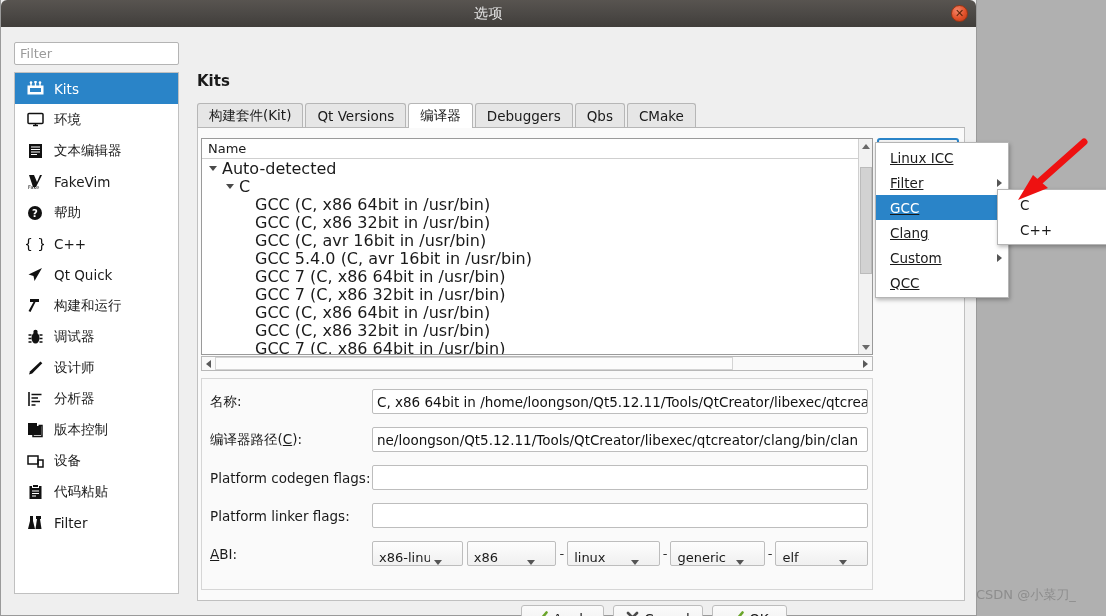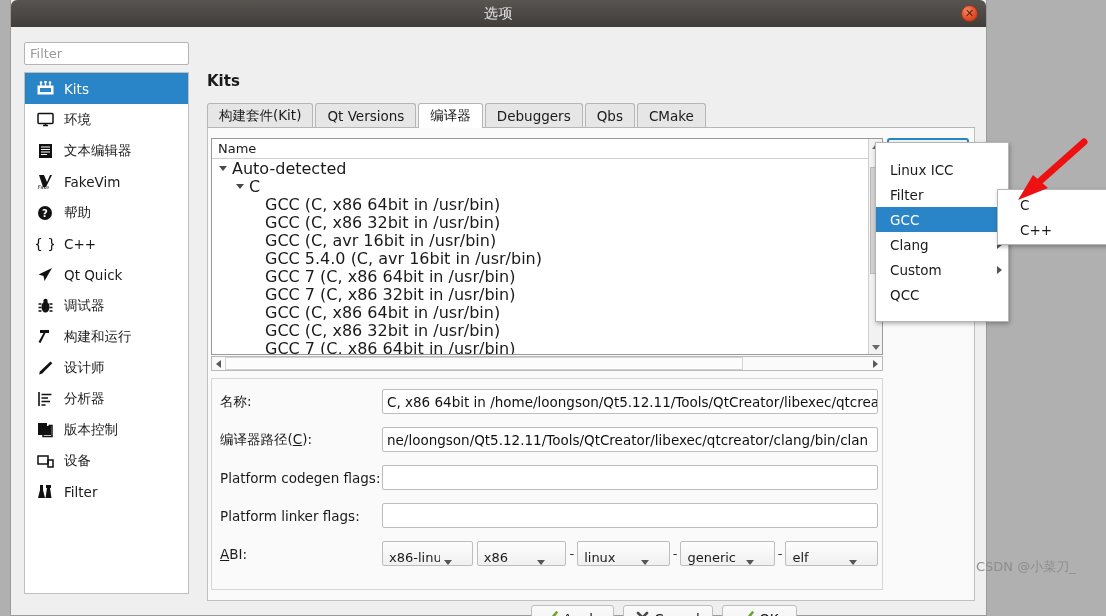--- a/index.html
+++ b/index.html
@@ -5,21 +5,21 @@
   html,body{margin:0;padding:0;}
   body{
     width:1106px;height:616px;overflow:hidden;
     background:#b0b0b0;
     font-family:"DejaVu Sans","Liberation Sans",sans-serif;
     font-size:13px;color:#1a1a1a;
     position:relative;
   }
   
   #window{
-    position:absolute;left:10px;top:0;width:977px;height:616px;
+    position:absolute;left:0;top:0;width:977px;height:616px;
     background:#efefef;
     border:1px solid #9a9a9a;border-top:none;
     box-sizing:border-box;
   }
   #titlebar{
     height:27px;width:100%;
     background:linear-gradient(to bottom,#585450 0%,#4b4845 55%,#403d3a 100%);
     border-top-left-radius:6px;border-top-right-radius:6px;
     display:flex;align-items:center;justify-content:center;
     position:relative;box-sizing:border-box;
@@ -173,41 +173,42 @@
     border:1px solid #bdbdbd;border-radius:3px;box-sizing:border-box;
     display:flex;align-items:center;justify-content:center;gap:5px;
     font-size:13.5px;cursor:pointer;
   }
   .dbtn u{text-decoration:underline;}
   
   #menu{
     position:absolute;left:875px;top:142px;width:134px;
     background:#fff;border:1px solid #b5b5b5;box-sizing:border-box;
     box-shadow:1px 2px 4px rgba(0,0,0,.28);z-index:40;
-    padding:14px 0;
+    padding:2px 0;
+    text-decoration:underline;
   }
   .mitem{
     height:25px;display:flex;align-items:center;padding:0 6px 0 14px;
     font-size:13.5px;cursor:pointer;box-sizing:border-box;
   }
   .mitem.sel{background:#2a84c8;color:#fff;}
   .mitem .mlabel{flex:1;white-space:nowrap;}
   .marrow{border-top:4px solid transparent;border-bottom:4px solid transparent;border-left:5px solid #555;flex:none;}
   .mitem.sel .marrow{border-left-color:#fff;}
   #submenu{
     position:absolute;left:997px;top:189px;width:130px;
     background:#fff;border:1px solid #b5b5b5;box-sizing:border-box;
     box-shadow:1px 2px 4px rgba(0,0,0,.28);z-index:41;padding:2px 0;
   }
   #submenu .mitem{padding-left:22px;}
   
   #red-arrow{position:absolute;left:1000px;top:138px;z-index:60;pointer-events:none;}
   
   #watermark{
-    position:absolute;left:976px;top:558px;font-size:13px;color:#8d8d8d;
+    position:absolute;left:976px;top:586px;font-size:13px;color:#8d8d8d;
     white-space:nowrap;z-index:5;
   }
 </style>
 </head>
 <body>
 
 <div id="window">
 
   <div id="titlebar">
     <span class="title">选项</span>
@@ -289,40 +290,40 @@
           <svg width="17" height="16" viewBox="0 0 17 16">
               <path d="M15 1L1.5 7.5l5 1.5 1 5L15 1z" fill="#111"></path>
             </svg>
         </span>
         <span class="side-label">Qt Quick</span>
       </div>
 
       <div class="side-item">
         <span class="side-ico">
           <svg width="17" height="16" viewBox="0 0 17 16">
+              <path d="M3 1h9v3H8.5L3.5 14 1.5 13 6.5 4H3V1z" fill="#111"></path>
+            </svg>
+        </span>
+        <span class="side-label">构建和运行</span>
+      </div>
+
+      <div class="side-item">
+        <span class="side-ico">
+          <svg width="17" height="16" viewBox="0 0 17 16">
               <ellipse cx="8.5" cy="9" rx="4" ry="5.5" fill="#111"></ellipse>
               <circle cx="8.5" cy="3" r="2.2" fill="#111"></circle>
               <path d="M1.5 6h3M1.5 9.5h3M1.5 13h3M15.5 6h-3M15.5 9.5h-3M15.5 13h-3" stroke="#111" stroke-width="1.3"></path>
             </svg>
         </span>
         <span class="side-label">调试器</span>
       </div>
 
       <div class="side-item">
         <span class="side-ico">
           <svg width="17" height="16" viewBox="0 0 17 16">
-              <path d="M3 1h9v3H8.5L3.5 14 1.5 13 6.5 4H3V1z" fill="#111"></path>
-            </svg>
-        </span>
-        <span class="side-label">构建和运行</span>
-      </div>
-
-      <div class="side-item">
-        <span class="side-ico">
-          <svg width="17" height="16" viewBox="0 0 17 16">
               <path d="M13.5 1.5l1.8 1.8L5.2 13.4 2 14.5l1.1-3.2L13.5 1.5z" fill="#111"></path>
             </svg>
         </span>
         <span class="side-label">设计师</span>
       </div>
 
       <div class="side-item">
         <span class="side-ico">
           <svg width="17" height="16" viewBox="0 0 17 16">
               <path d="M2 1v14" stroke="#111" stroke-width="1.6"></path>
@@ -346,20 +347,30 @@
       <div class="side-item">
         <span class="side-ico">
           <svg width="17" height="16" viewBox="0 0 17 16">
               <rect x="1" y="3" width="10" height="8" fill="none" stroke="#111" stroke-width="1.5"></rect>
               <rect x="11" y="7" width="5" height="7" fill="none" stroke="#111" stroke-width="1.5"></rect>
             </svg>
         </span>
         <span class="side-label">设备</span>
       </div>
 
+      <div class="side-item">
+        <span class="side-ico">
+          <svg width="15" height="16" viewBox="0 0 15 16">
+              <rect x="1.5" y="2" width="12" height="13" fill="#111"></rect>
+              <rect x="4.5" y="0.5" width="6" height="3" fill="#111" stroke="#fff"></rect>
+              <path d="M4 7h7M4 9.5h7M4 12h4" stroke="#fff" stroke-width="1.1"></path>
+            </svg>
+        </span>
+        <span class="side-label">代码粘贴</span>
+      </div>
 
       <div class="side-item">
         <span class="side-ico">
           <svg width="17" height="16" viewBox="0 0 17 16">
               <path d="M2 1h4v5l2 8H1l2-8V1z" fill="#111"></path>
               <path d="M9 1h5v3h-5z" fill="#111"></path>
               <path d="M10 4h3l1.5 10h-6L10 4z" fill="#111"></path>
             </svg>
         </span>
         <span class="side-label">Filter</span>

